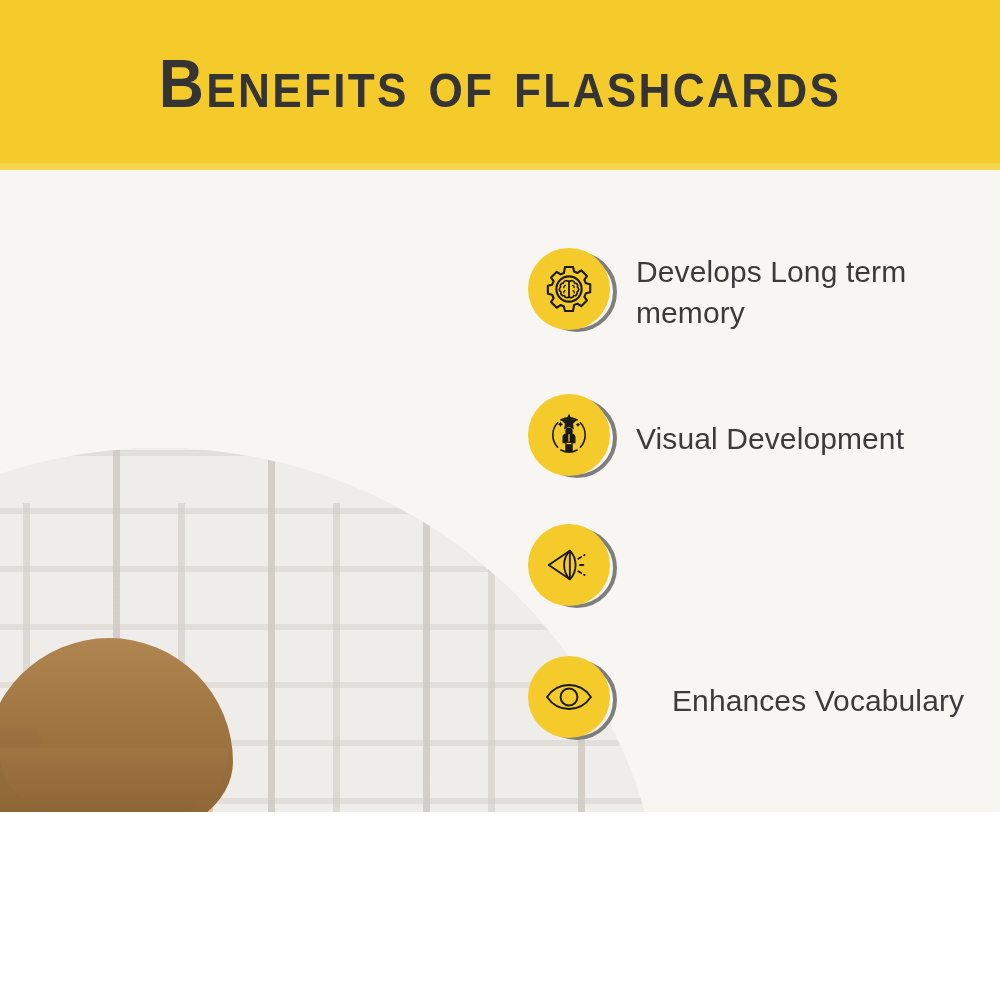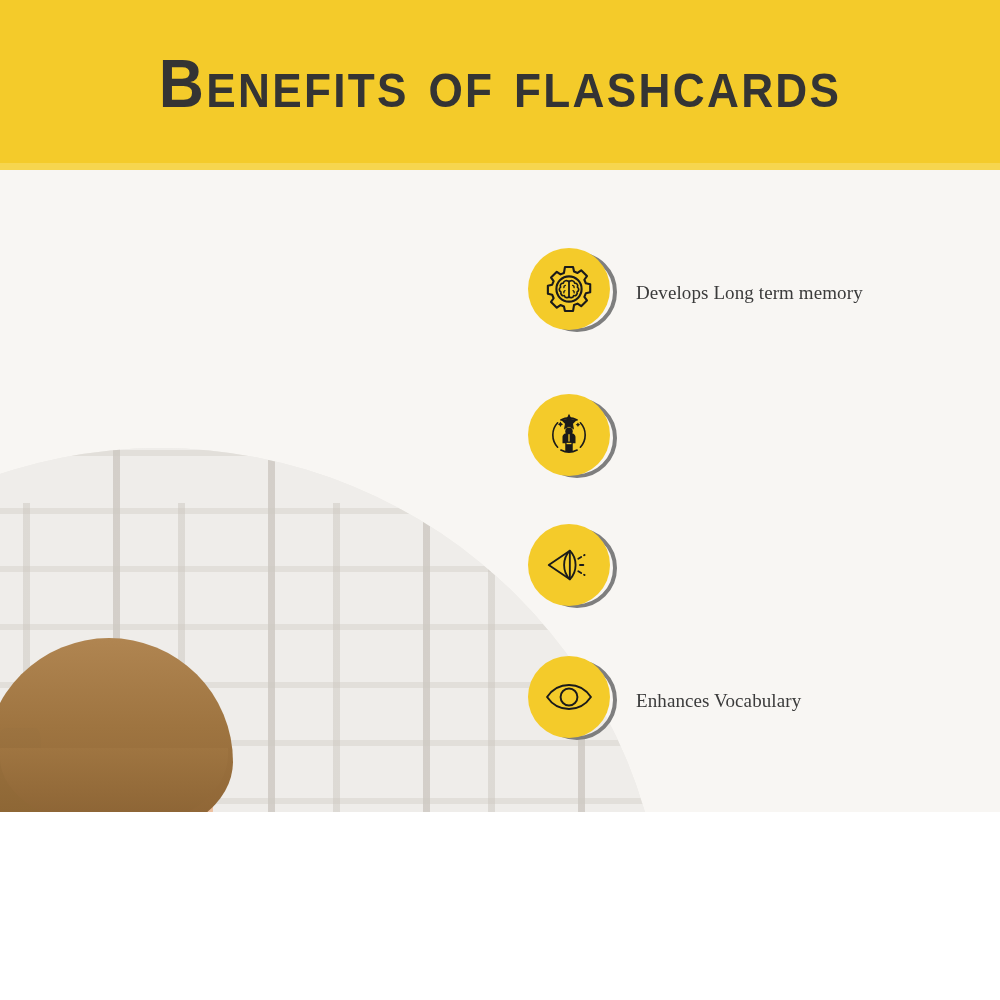--- a/index.html
+++ b/index.html
@@ -251,24 +251,24 @@
     height: 82px;
     border-radius: 50%;
     background: #F4CB2A;
     display: flex;
     align-items: center;
     justify-content: center;
   }
   .icon-circle svg { display: block; }
   .benefit-label {
     margin-left: 16px;
-    font-size: 19px;
+    font-size: 30px;
     line-height: 41px;
     color: #3B3B3B;
-    font-family: Liberation Serif, serif;
+    font-family: Liberation Sans, sans-serif;
     font-weight: 400;
     max-width: 352px;
     letter-spacing: 0.1px;
   }
 </style>
 </head>
 <body>
 
 <div class="canvas">
 
@@ -330,38 +330,39 @@
             <path d="M32 7.5l2.6 5.4 5.9.8-4.3 4.2 1 5.9-5.2-2.8-5.2 2.8 1-5.9-4.3-4.2 5.9-.8z" fill="#1A1A1A" stroke-width="1.4"></path>
             <path d="M21.5 15.5l1.2 2.1 2.1 1.2-2.1 1.2-1.2 2.1-1.2-2.1-2.1-1.2 2.1-1.2zM43 16.5l1 1.8 1.8 1-1.8 1-1 1.8-1-1.8-1.8-1 1.8-1z" fill="#1A1A1A" stroke="none"></path>
             <circle cx="32" cy="27.5" r="4.6" fill="#1A1A1A" stroke="none"></circle>
             <path d="M32 25.5h0" stroke-width="1"></path>
             <path d="M24 34.5c0-3.3 3.6-5.2 8-5.2s8 1.9 8 5.2v7.6h-3.4V53h-9.2V42.1H24z" fill="#1A1A1A" stroke="none"></path>
             <path d="M32 31v9" stroke="#F4CB2A" stroke-width="1.6"></path>
             <path d="M29 42.5h6" stroke="#F4CB2A" stroke-width="1.6"></path>
           </svg>
         </div>
       </div>
+      <div class="benefit-label">Visual Development</div>
     </div>
 
     <div class="benefit-row" style="top:276px;">
       <div class="icon-wrap">
         <div class="icon-ring"></div>
         <div class="icon-circle">
           <svg width="54" height="54" viewBox="0 0 64 64" fill="none" stroke="#1A1A1A" stroke-width="2.2" stroke-linecap="round" stroke-linejoin="round">
             <path d="M8 32L33 15v34z"></path>
             <path d="M33 15c4.5 4.6 6.8 10.6 6.8 17S37.5 44.4 33 49c-4.5-4.6-6.8-10.6-6.8-17S28.5 19.6 33 15z"></path>
             <path d="M45 32h8" stroke-dasharray="4 4"></path>
             <path d="M43 24.5l7.5-4.5" stroke-dasharray="4 4"></path>
             <path d="M43 39.5l7.5 4.5" stroke-dasharray="4 4"></path>
           </svg>
         </div>
       </div>
     </div>
 
-    <div class="benefit-row" style="top:408px;">
+    <div class="benefit-row" style="top:408px;gap:36px;">
       <div class="icon-wrap">
         <div class="icon-ring"></div>
         <div class="icon-circle">
           <svg width="54" height="54" viewBox="0 0 64 64" fill="none" stroke="#1A1A1A" stroke-width="2.3" stroke-linecap="round" stroke-linejoin="round">
             <path d="M6 32c6.5-9.5 15.5-14.2 26-14.2S51.5 22.5 58 32c-6.5 9.5-15.5 14.2-26 14.2S12.5 41.5 6 32z"></path>
             <circle cx="32" cy="32" r="10"></circle>
           </svg>
         </div>
       </div>
       <div class="benefit-label">Enhances Vocabulary</div>

